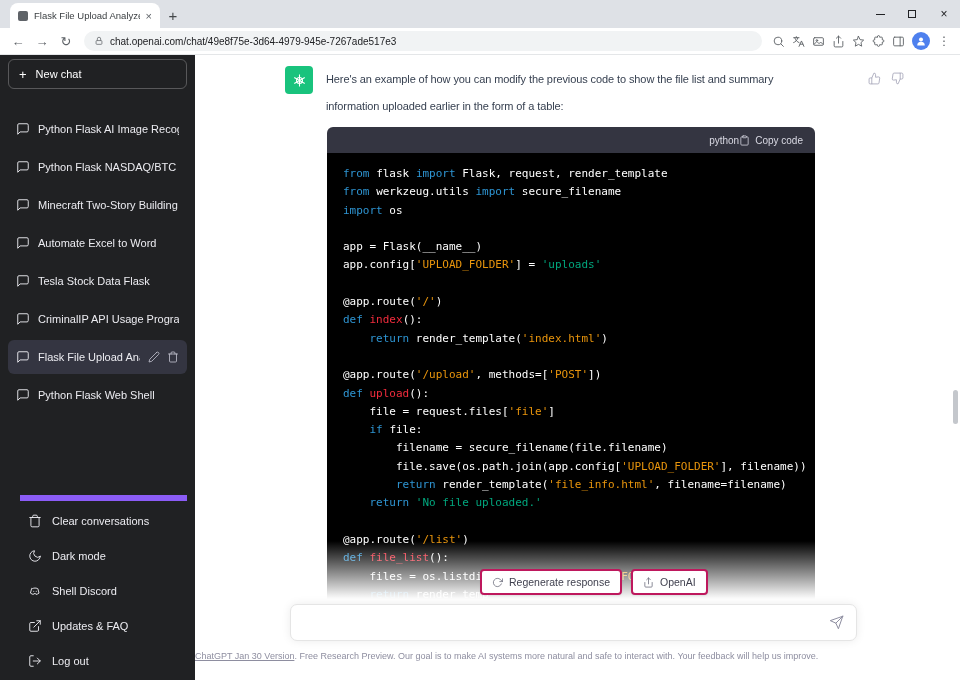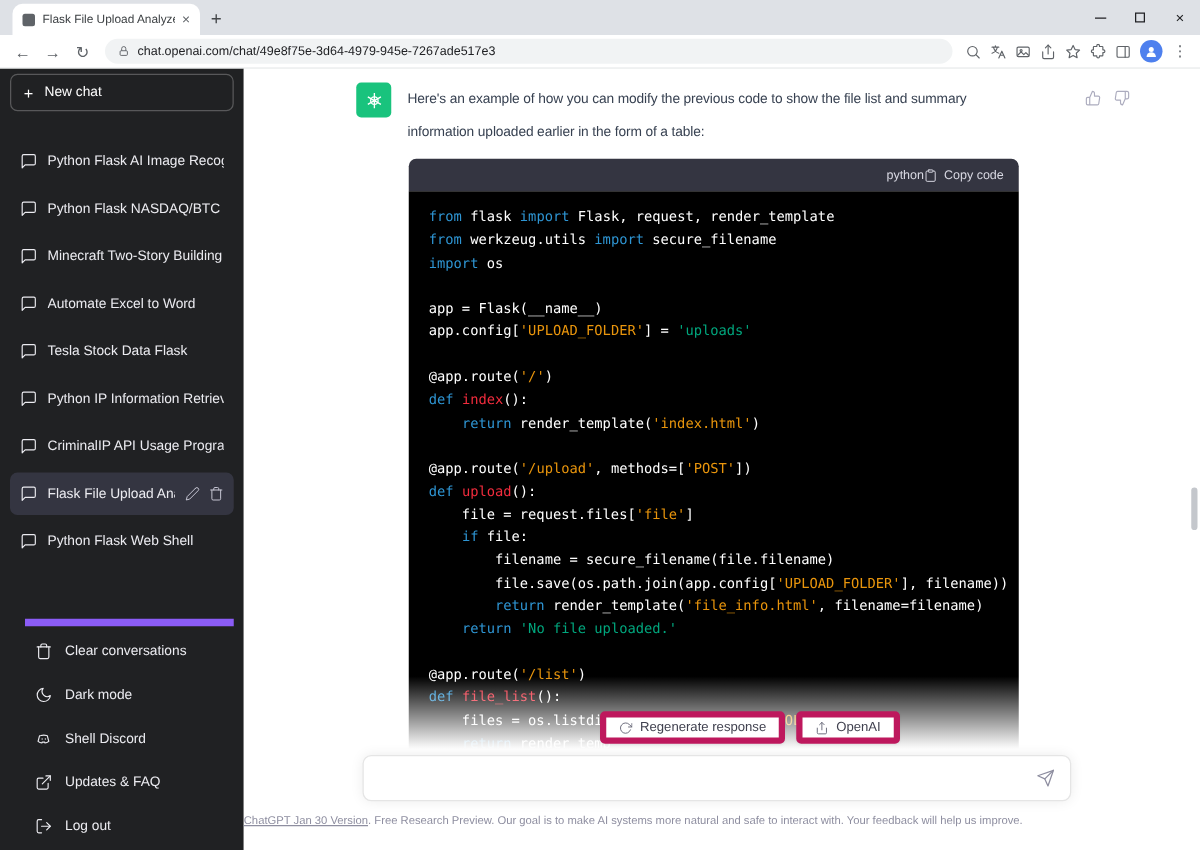--- a/index.html
+++ b/index.html
@@ -77,21 +77,21 @@
   .copy-btn svg{width:11px;height:11px;fill:none;stroke:currentColor;stroke-width:1.7;
                 stroke-linecap:round;stroke-linejoin:round}
   .code-body{height:450px;background:#000;padding:12px 16px;font-family:"DejaVu Sans Mono",monospace;
              font-size:11px;line-height:18.3px;white-space:pre;overflow:hidden;color:#fff}
   .tk-kw{color:#2e95d3}.tk-fn{color:#f22c3d}.tk-so{color:#e9950c}.tk-sg{color:#00a67d}.tk-pl{color:#fff}
   .code-fade{position:absolute;left:-8px;right:-8px;bottom:-4px;height:66px;z-index:5;
              background:linear-gradient(180deg,rgba(255,255,255,0),#fff 88%)}
 
   .action-row{position:absolute;left:285px;top:514px;display:flex;gap:9px;z-index:6}
   .action-btn{display:flex;align-items:center;gap:6px;height:26px;padding:0 10px;background:#fff;
-              border:5px solid #be185d;border-radius:4px;font-size:10.5px;color:#40414f;
+              border:2px solid #be185d;border-radius:4px;font-size:10.5px;color:#40414f;
               font-family:inherit;cursor:pointer;box-shadow:0 1px 2px rgba(0,0,0,.06)}
   .action-btn svg{width:11px;height:11px;fill:none;stroke:#6b6c7b;stroke-width:1.7;
                   stroke-linecap:round;stroke-linejoin:round}
 
   .input-bar{position:absolute;left:95px;top:549px;width:567px;height:37px;background:#fff;
              border:1px solid #e5e5e5;border-radius:7px;box-shadow:0 0 10px rgba(0,0,0,.08);
              display:flex;align-items:center;padding:0 12px;z-index:6}
   .input-field{flex:1;border:none;outline:none;font-size:12px;color:#374151;font-family:inherit;background:transparent}
   .send{color:#8e8ea0;display:flex;cursor:pointer}
   .send svg{width:15px;height:15px;fill:none;stroke:currentColor;stroke-width:1.6;
@@ -231,28 +231,20 @@
             </svg>
           </span>
           <span class="chat-label">Tesla Stock Data Flask</span>
         </div>
         <div class="chat-item">
           <span class="s-icon">
             <svg viewBox="0 0 24 24">
               <path d="M21 15a2 2 0 0 1-2 2H7l-4 4V5a2 2 0 0 1 2-2h14a2 2 0 0 1 2 2z"></path>
             </svg>
           </span>
-          <span class="chat-label">Python IP Information Retriev</span>
-        </div>
-        <div class="chat-item">
-          <span class="s-icon">
-            <svg viewBox="0 0 24 24">
-              <path d="M21 15a2 2 0 0 1-2 2H7l-4 4V5a2 2 0 0 1 2-2h14a2 2 0 0 1 2 2z"></path>
-            </svg>
-          </span>
           <span class="chat-label">CriminalIP API Usage Progra</span>
         </div>
         <div class="chat-item selected">
           <span class="s-icon">
             <svg viewBox="0 0 24 24">
               <path d="M21 15a2 2 0 0 1-2 2H7l-4 4V5a2 2 0 0 1 2-2h14a2 2 0 0 1 2 2z"></path>
             </svg>
           </span>
           <span class="chat-label">Flask File Upload Analy</span>
           <span class="row-icons">

